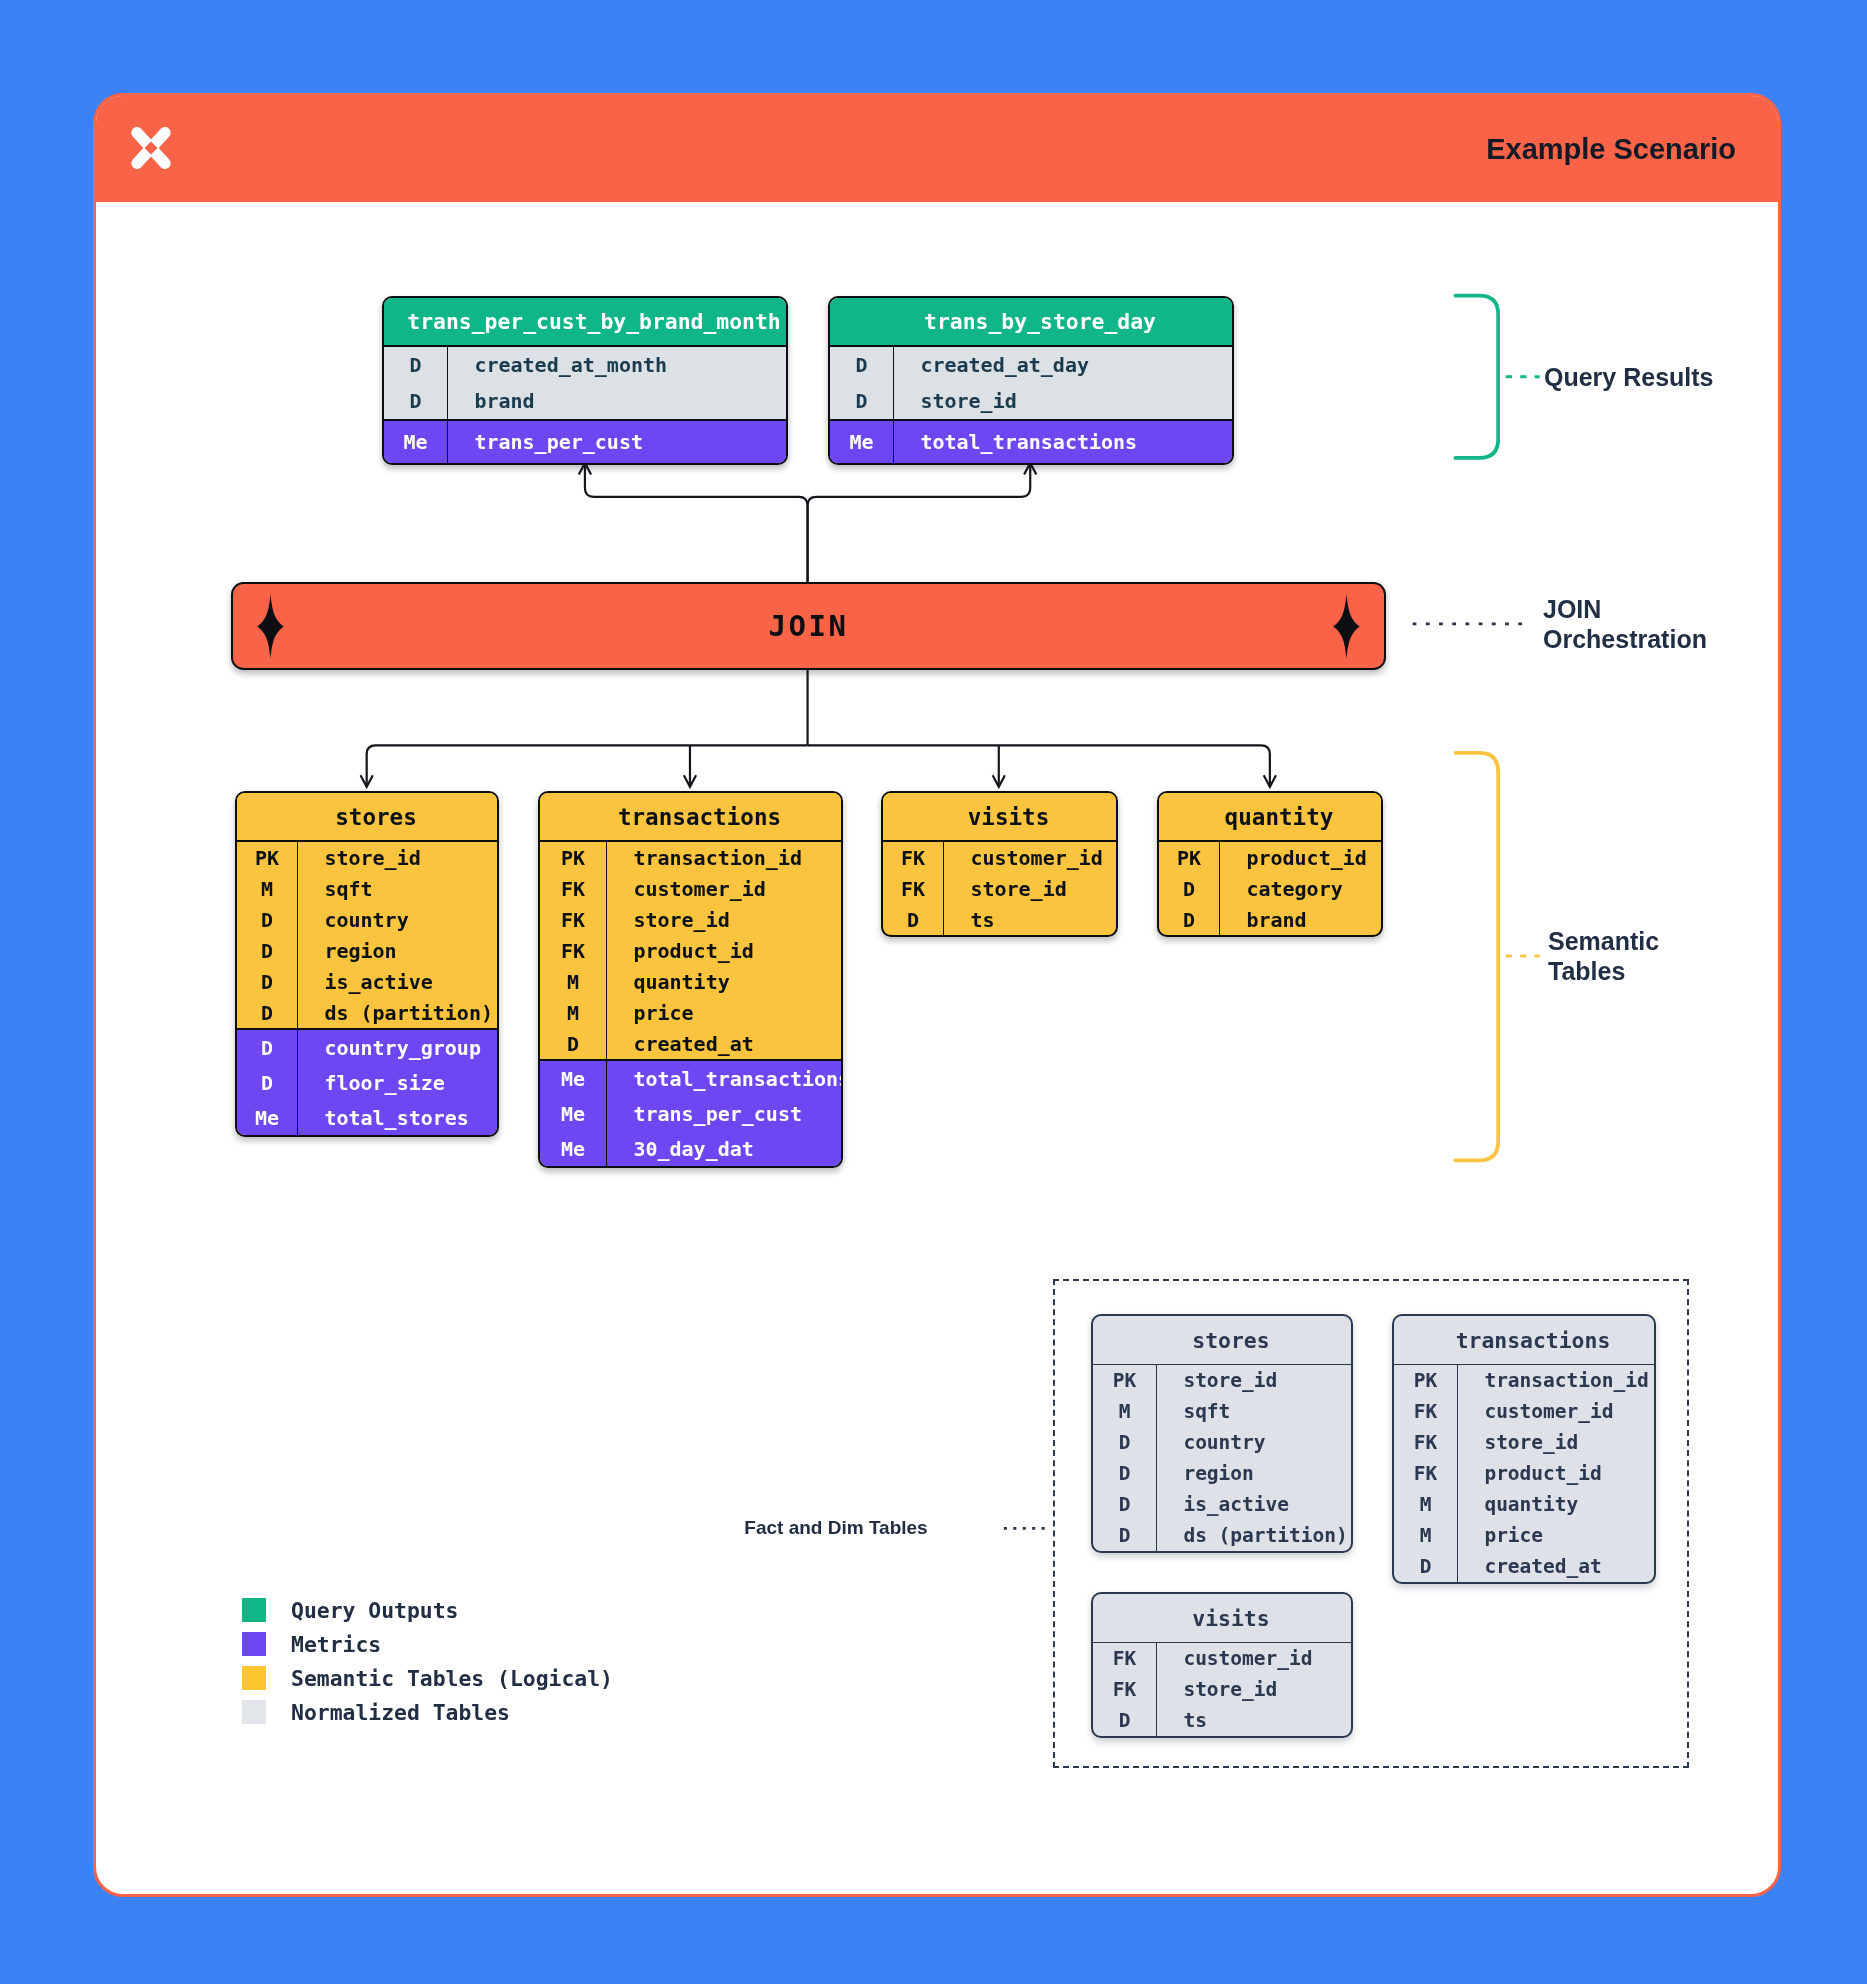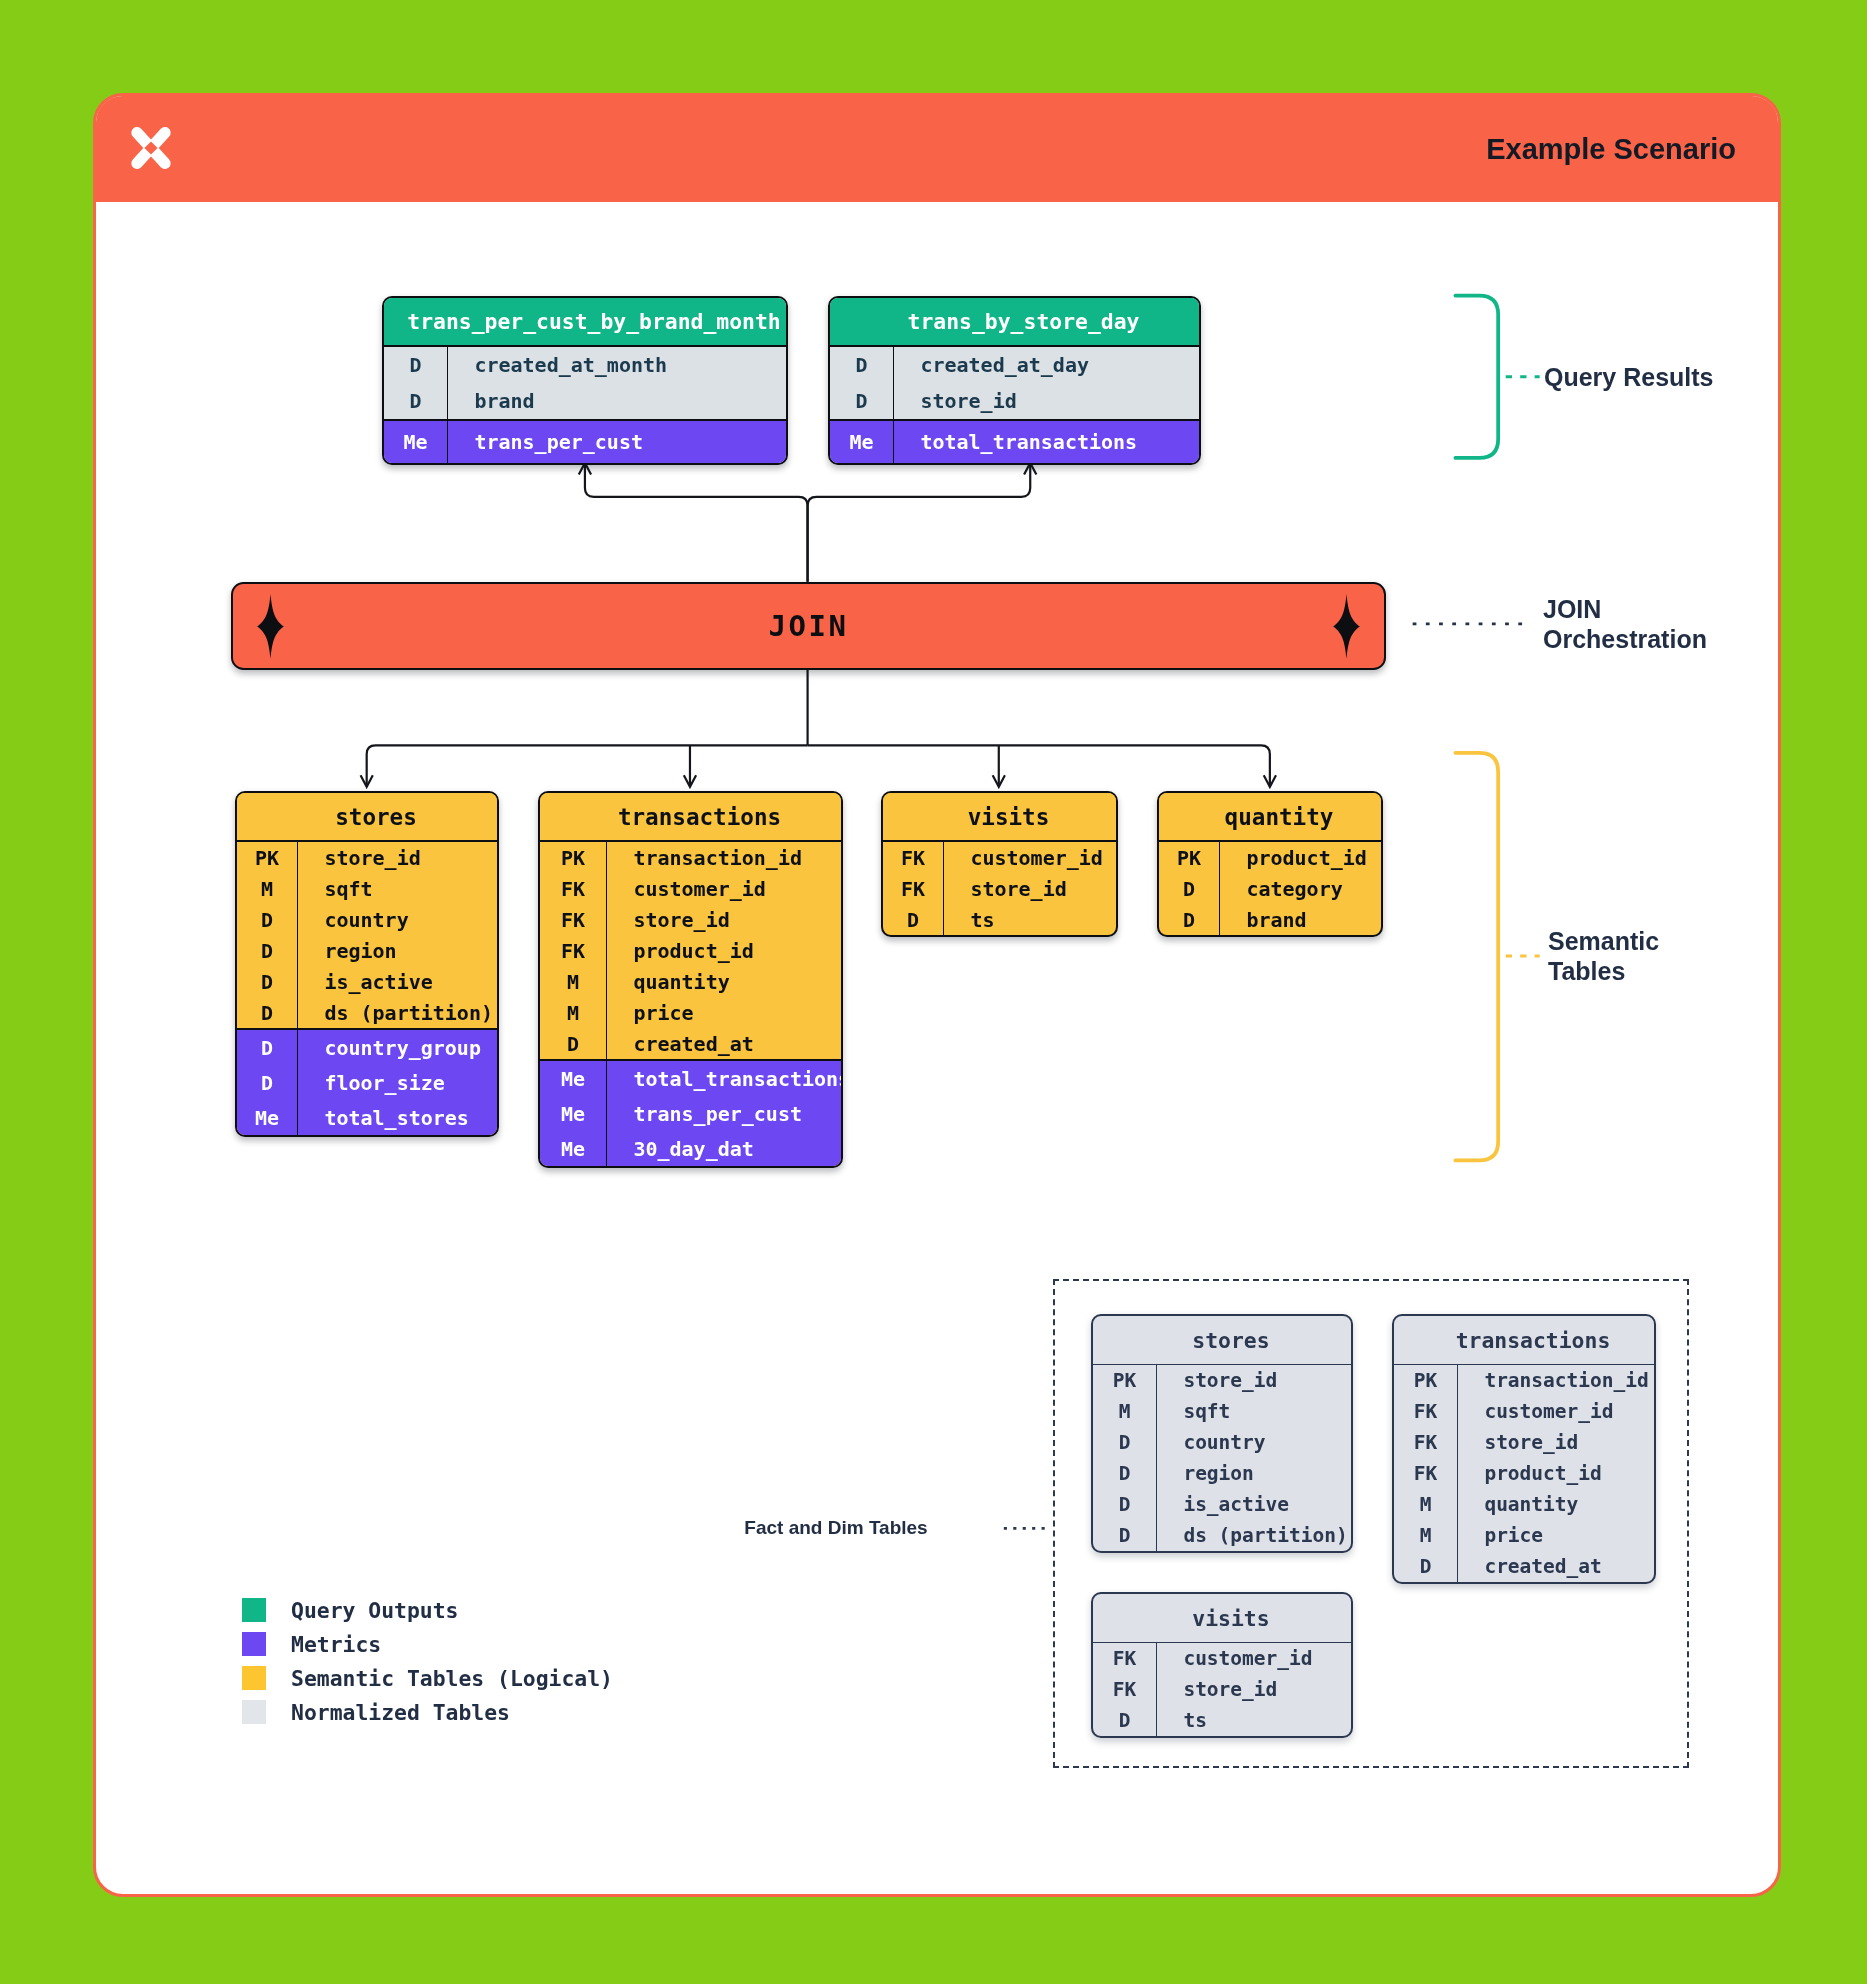--- a/index.html
+++ b/index.html
@@ -1,16 +1,16 @@
 <!DOCTYPE html>
 <html style="font-size:10px"><head>
 <meta charset="utf-8">
 <style>
   html,body{margin:0;padding:0;background:#ffffff;}
-  #canvas{position:relative;width:1868px;height:1985px;background:#84cc16;
+  #canvas{position:relative;width:1868px;height:1985px;background:#3b82f6;
           font-family:"DejaVu Sans Mono",monospace;}
   
   .card{position:absolute;left:93px;top:93px;width:1682px;height:1798px;
         background:#ffffff;border:3.1px solid #F96449;border-radius:30px;}
   .card-header{position:absolute;left:0;top:0;right:0;height:106px;background:#F96449;
         border-radius:26.4px 26.4px 0 0;}
   .logo{position:absolute;left:31px;top:28px;width:48px;height:48px;}
   .card-title{position:absolute;right:42px;top:0;height:106px;display:flex;align-items:center;
         font-family:"Liberation Sans",sans-serif;font-weight:700;font-size:29px;color:#131A26;}
   
@@ -135,21 +135,21 @@
         </div>
       </div>
     <div class="tmetrics">
         <div class="trow">
           <span class="tkey">Me</span>
           <span class="tname">trans_per_cust</span>
         </div>
       </div>
   </div>
 
-  <div class="table qr" style="left:828px;top:296px;width:373px;--hh:47px;--rh:36px;--mh:42px;--kw:63px">
+  <div class="table qr" style="left:828px;top:296px;width:406px;--hh:47px;--rh:36px;--mh:42px;--kw:63px">
     <div class="thead">trans_by_store_day</div>
     <div class="tdims">
         <div class="trow">
           <span class="tkey">D</span>
           <span class="tname">created_at_day</span>
         </div>
         <div class="trow">
           <span class="tkey">D</span>
           <span class="tname">store_id</span>
         </div>

